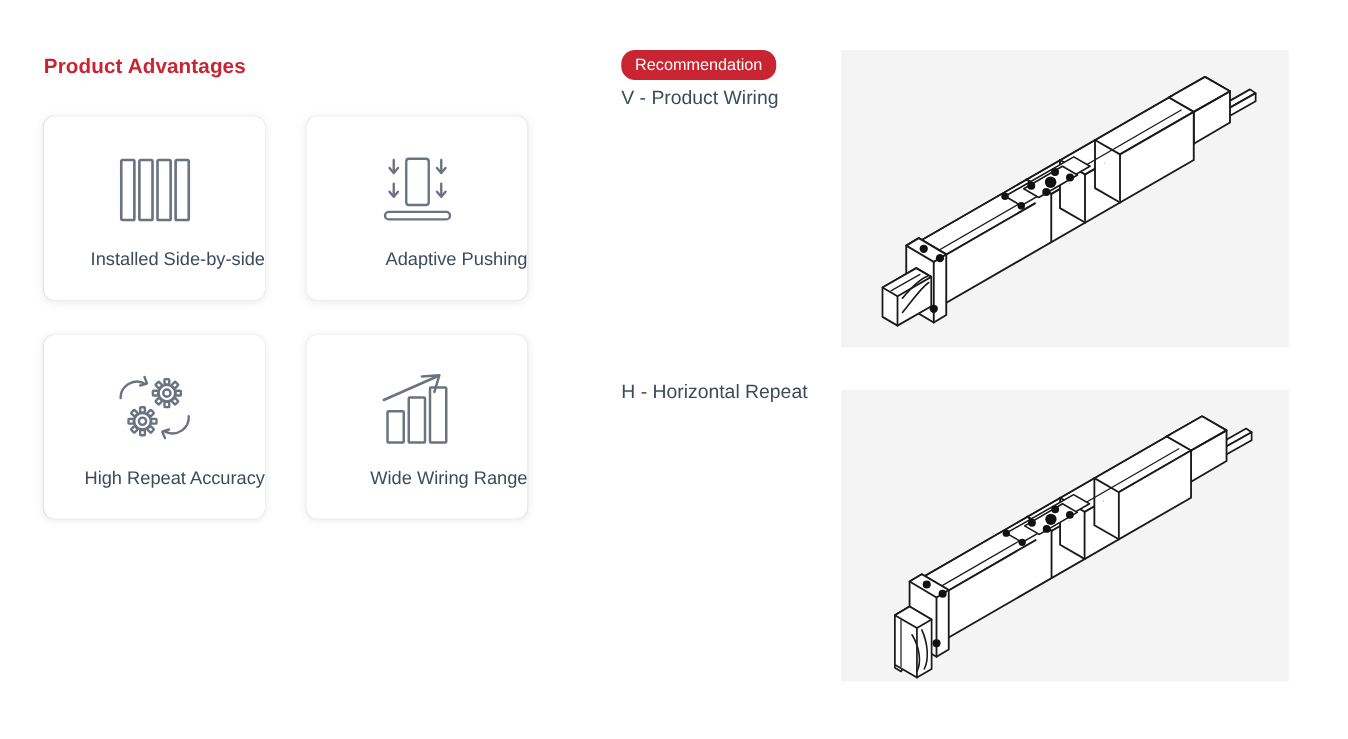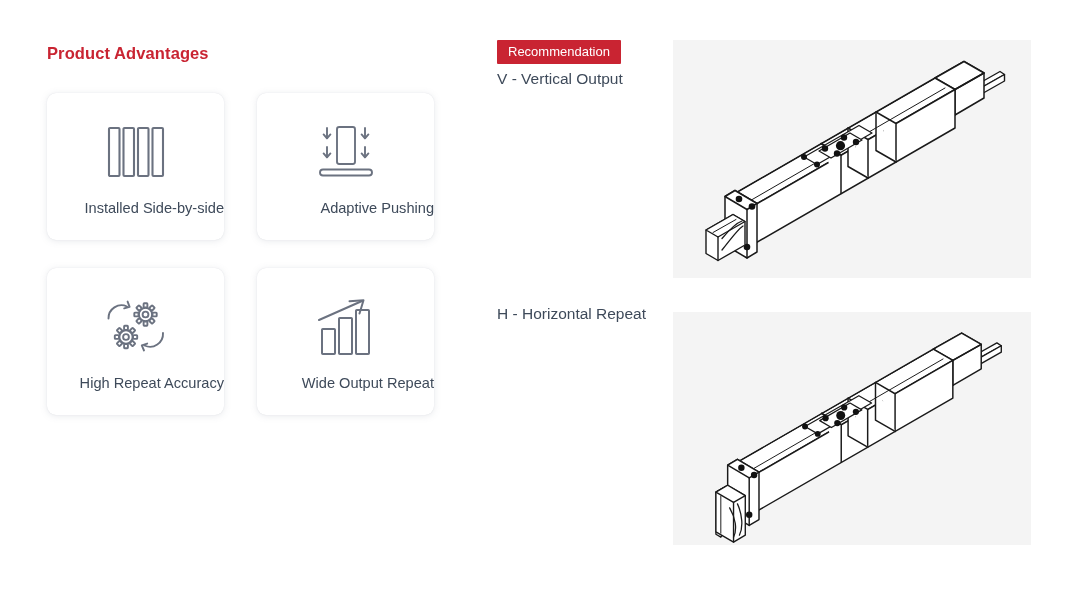--- a/index.html
+++ b/index.html
@@ -14,21 +14,21 @@
   .page {
     position: relative;
     width: 1078px;
     height: 591px;
     background: #ffffff;
   }
 
   
   .left-col {
     position: absolute;
-    left: 16px;
+    left: 4px;
     top: 0px;
     width: 470px;
     height: 591px;
   }
   .section-title {
     position: absolute;
     left: 31px;
     top: 44px;
     font-size: 16.5px;
     font-weight: bold;
@@ -99,21 +99,21 @@
     top: 0px;
     width: 175px;
   }
   .badge {
     display: inline-block;
     background: #c92432;
     color: #ffffff;
     font-size: 13px;
     line-height: 1;
     padding: 5px 11px 6px 11px;
-    border-radius: 1px;
+    border-radius: 11px;
     white-space: nowrap;
   }
   .variant-name {
     margin-top: 6px;
     font-size: 15.5px;
     color: #3e4a5a;
     white-space: nowrap;
   }
   .variant-name.solo { margin-top: 0px; }
 
@@ -222,32 +222,32 @@
           <svg width="66" height="62" viewBox="0 0 66 62" fill="none" stroke="#6b7280" stroke-width="2" stroke-linecap="round" stroke-linejoin="round">
 
             <rect x="9" y="33" width="13" height="25" rx="0.8"></rect>
             <rect x="26" y="22" width="13" height="36" rx="0.8"></rect>
             <rect x="43" y="14" width="13" height="44" rx="0.8"></rect>
 
             <path d="M6,24 L49,5"></path>
             <path d="M36.5,5.2 L50.5,4.2 L46.5,17.5"></path>
           </svg>
         </div>
-        <div class="card-label">Wide Output Repeat</div>
+        <div class="card-label">Wide Wiring Range</div>
       </div>
 
     </div>
   </div>
 
   <div class="right-col">
 
     <div class="variant variant-1">
       <div class="variant-labels">
         <span class="badge">Recommendation</span>
-        <div class="variant-name">V - Vertical Output</div>
+        <div class="variant-name">V - Product Wiring</div>
       </div>
 
       <div class="img-panel">
         <svg width="358" height="238" viewBox="0 0 358 238" fill="#ffffff" stroke="#1a1a1a" stroke-width="1.5" stroke-linejoin="round" stroke-linecap="round">
 
           <g stroke-width="1.4">
             <path d="M300.5,46.5 L327,31.5 L331.5,34.5 L305,49.5 Z"></path>
             <path d="M305,49.5 L331.5,34.5 L331.5,41 L305,56 Z"></path>
           </g>
 

